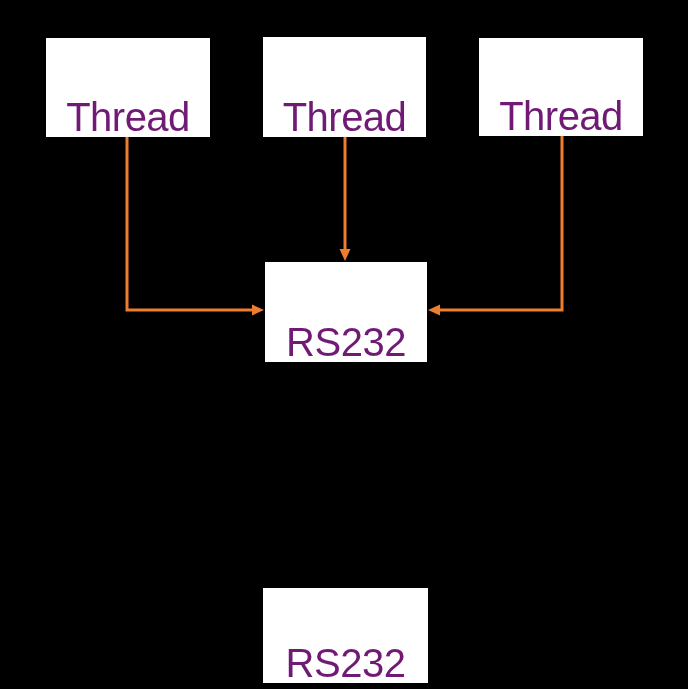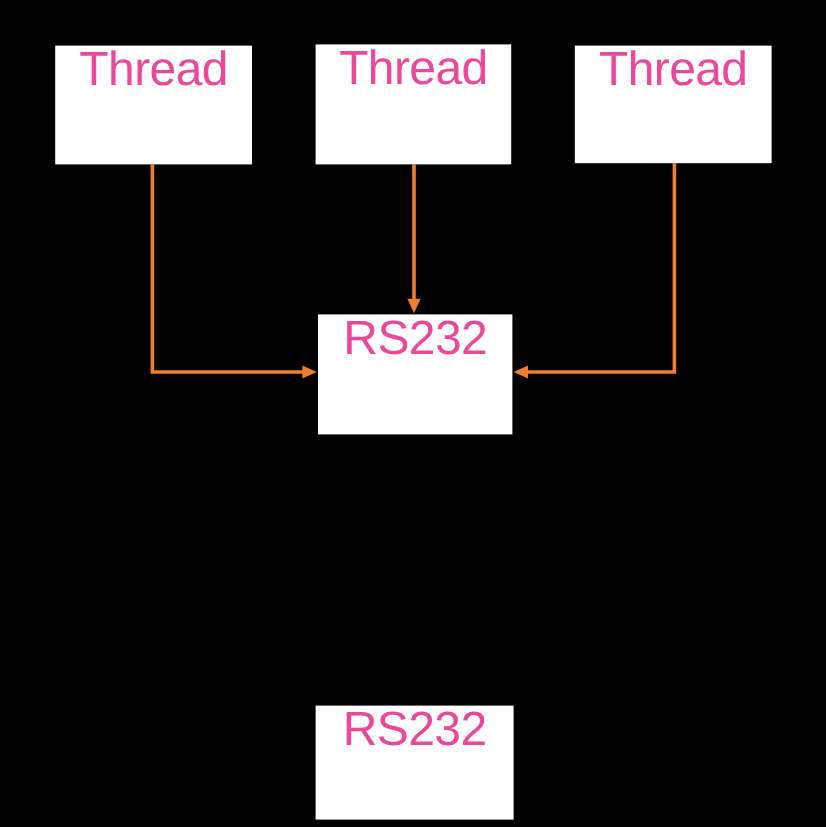--- a/index.html
+++ b/index.html
@@ -19,23 +19,23 @@
     position: absolute;
     left: 0;
     top: 0;
     width: 688px;
     height: 689px;
     z-index: 1;
   }
   .node {
     position: absolute;
     background: #ffffff;
-    color: #ec4899;
+    color: #701a75;
     display: flex;
-    align-items: flex-start;
+    align-items: flex-end;
     justify-content: center;
     font-size: 40px;
     line-height: 1;
     z-index: 2;
     letter-spacing: -0.5px;
   }
   .node-thread-left   { left: 46px;  top: 38px;  width: 164px; height: 99px; }
   .node-thread-middle { left: 263px; top: 37px;  width: 163px; height: 100px; }
   .node-thread-right  { left: 479px; top: 38px;  width: 164px; height: 98px; }
   .node-rs232-middle  { left: 265px; top: 262px; width: 162px; height: 100px; }

